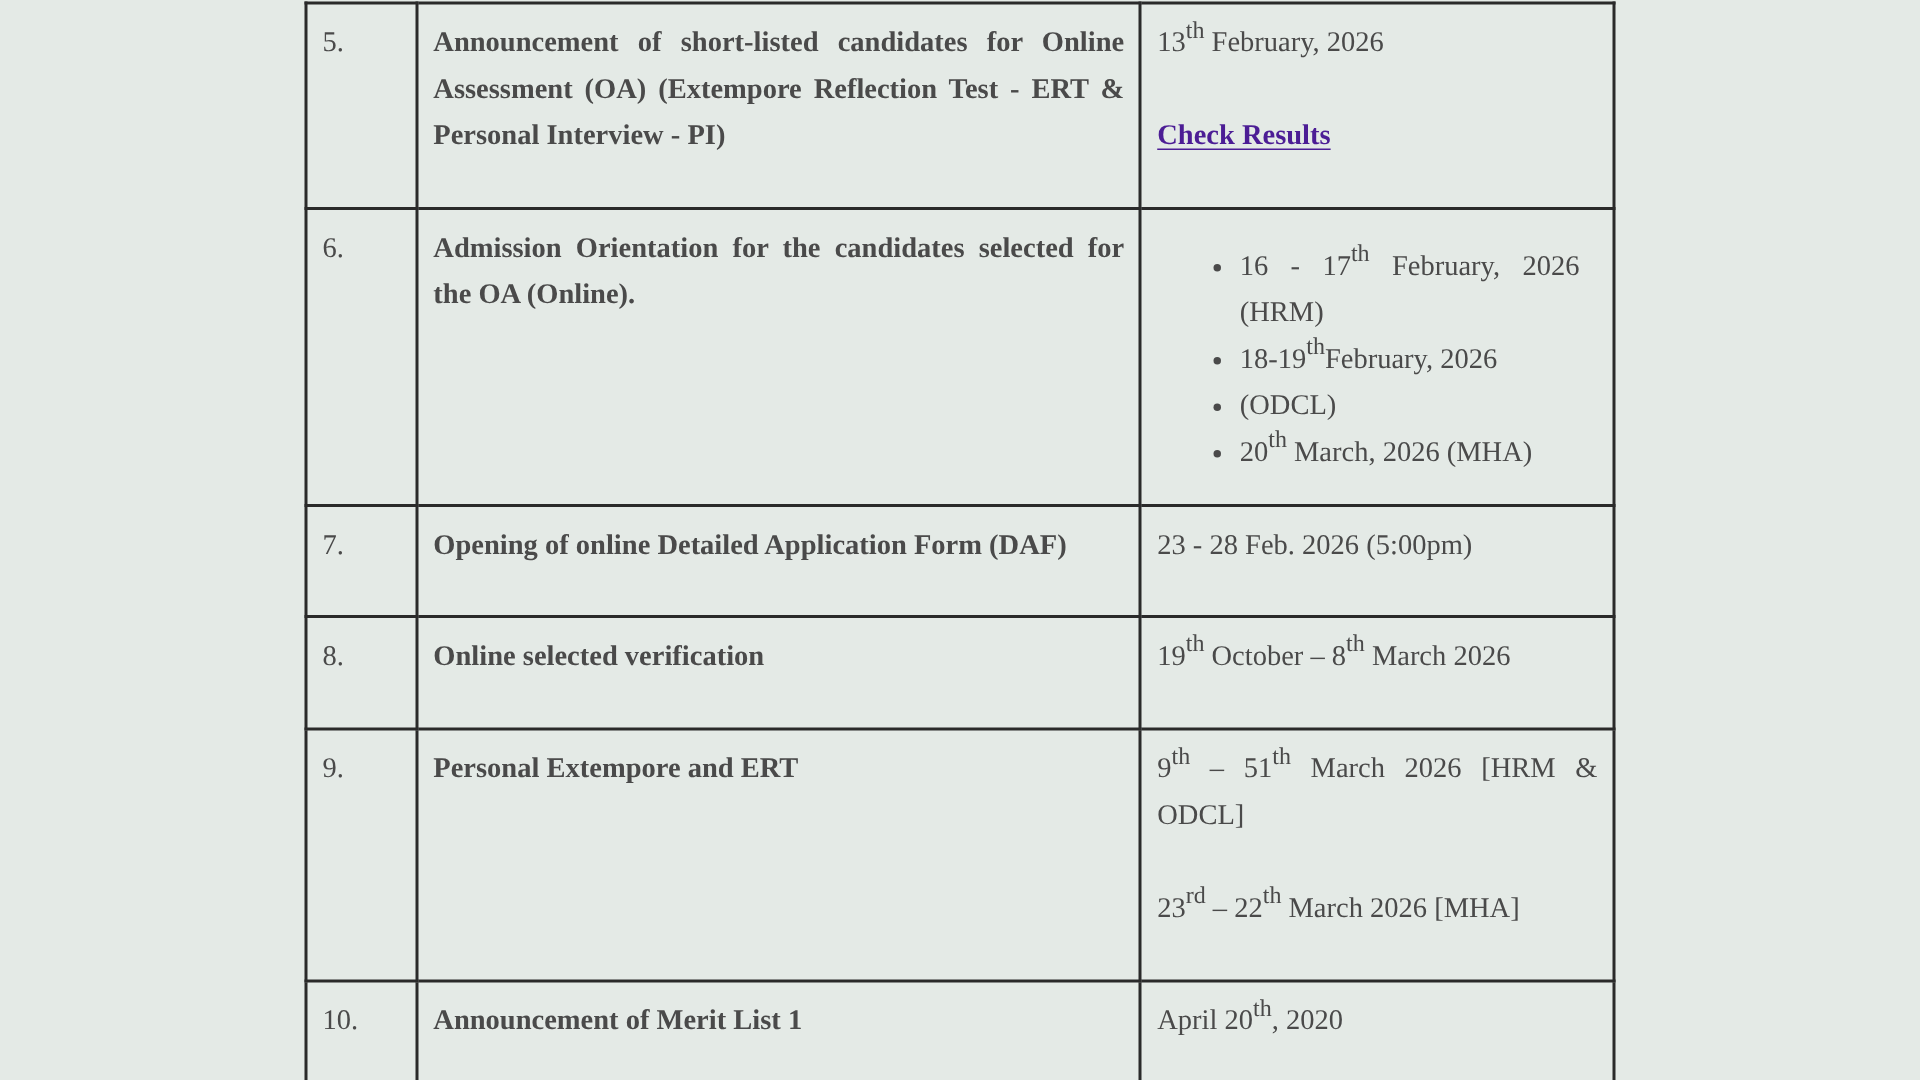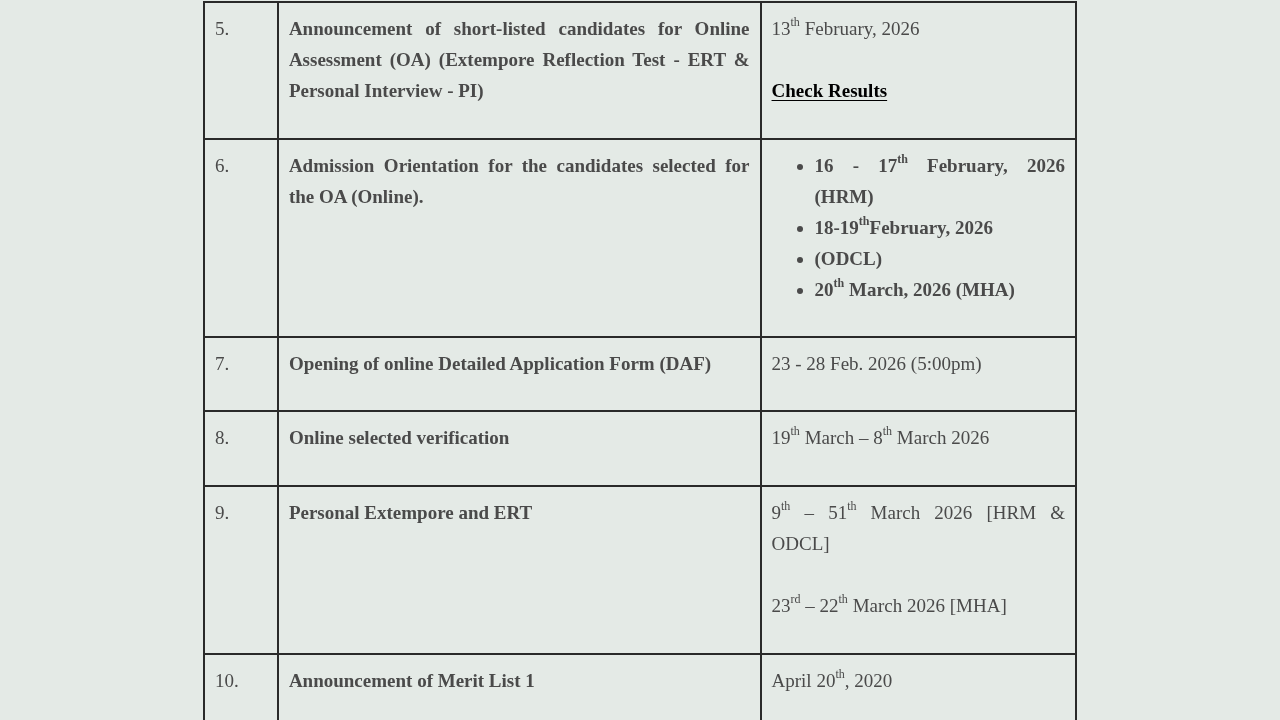--- a/index.html
+++ b/index.html
@@ -29,37 +29,36 @@
   table.schedule td {
     border: 2px solid #2a2a2a;
     vertical-align: top;
     padding: 10px 10px 0 10px;
     box-sizing: border-box;
   }
   td.sno { width: 74px; }
   td.event { width: 484px; text-align: justify; font-weight: bold; }
   td.date { width: 316px; }
   sup {
-    font-size: 12px;
+    font-size: 16px;
     line-height: 0;
     position: relative;
     top: -2px;
   }
   .link {
-    color: #000000;
+    color: #4c1d95;
     font-weight: bold;
     text-decoration: underline;
     text-underline-offset: 3px;
     cursor: pointer;
   }
   ul.dates {
-    margin: 0;
+    margin: 12px;
     padding-left: 43px;
     text-align: justify;
-    font-weight: bold;
   }
   ul.dates li { padding-left: 0; }
   .gap { height: 31px; }
 </style>
 </head>
 <body>
 
 <div class="page">
   <table class="schedule">
     <tbody>
@@ -89,21 +88,21 @@
 
       <tr style="height:74px">
         <td class="sno">7.</td>
         <td class="event">Opening of online Detailed Application Form (DAF)</td>
         <td class="date">23 - 28 Feb. 2026 (5:00pm)</td>
       </tr>
 
       <tr style="height:75px">
         <td class="sno">8.</td>
         <td class="event">Online selected verification</td>
-        <td class="date"><span>19</span><sup>th</sup><span> March – 8</span><sup>th</sup><span> March 2026</span></td>
+        <td class="date"><span>19</span><sup>th</sup><span> October – 8</span><sup>th</sup><span> March 2026</span></td>
       </tr>
 
       <tr style="height:168px">
         <td class="sno">9.</td>
         <td class="event">Personal Extempore and ERT</td>
         <td class="date" style="text-align:justify">
           <div><span>9</span><sup>th</sup><span> – 51</span><sup>th</sup><span> March 2026 [HRM &amp; ODCL]</span></div>
           <div class="gap"></div>
           <div><span>23</span><sup>rd</sup><span> – 22</span><sup>th</sup><span> March 2026 [MHA]</span></div>
         </td>

